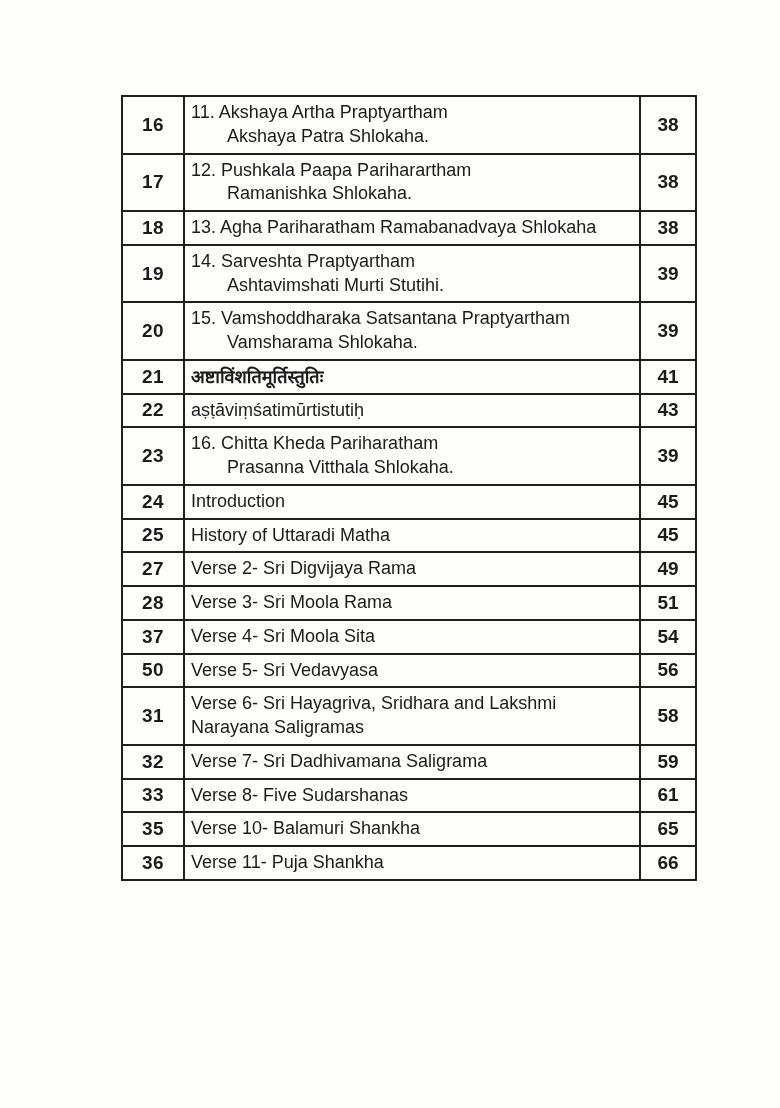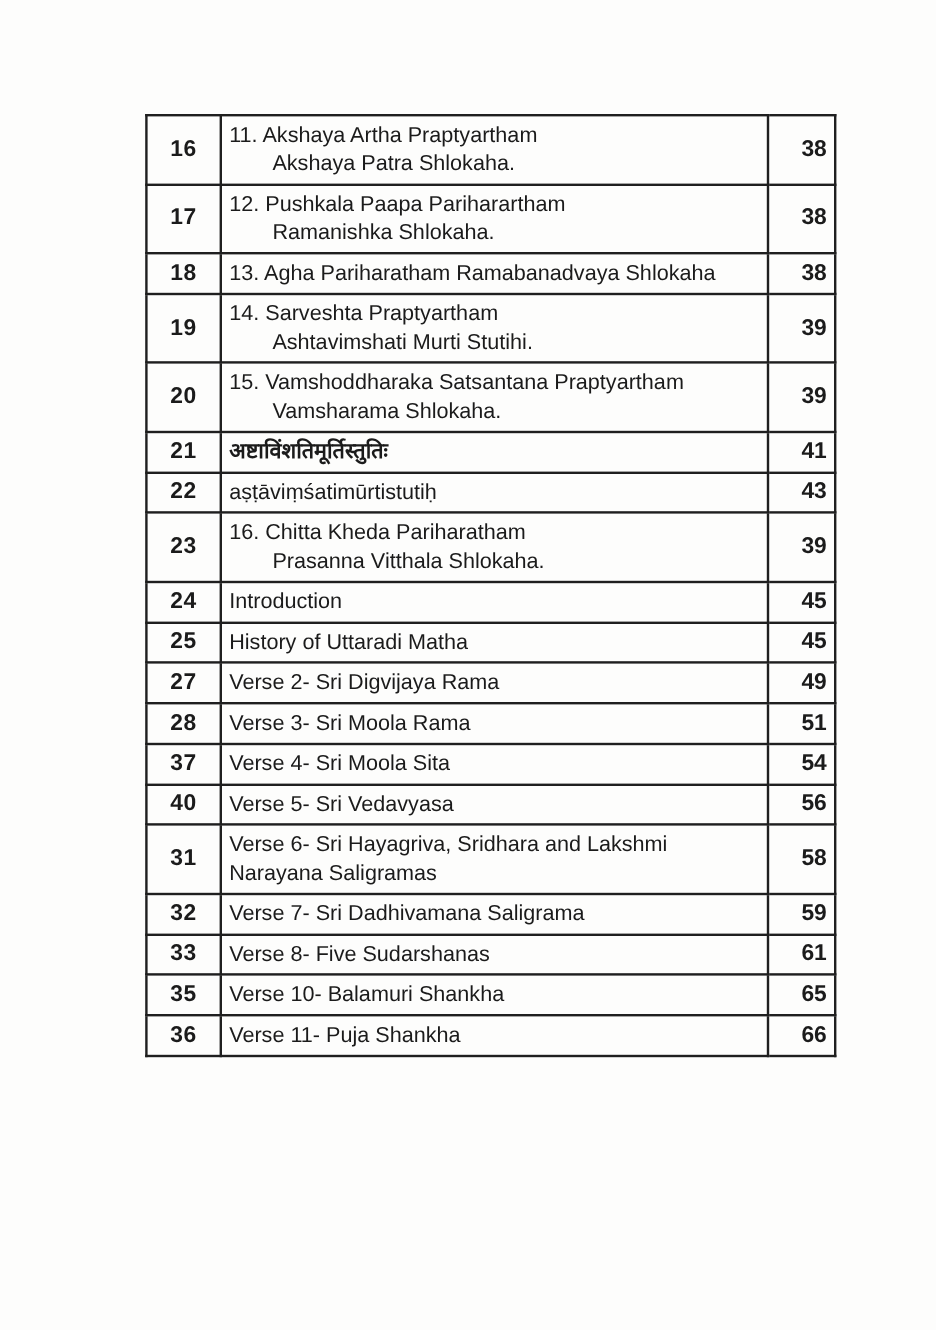--- a/index.html
+++ b/index.html
@@ -49,21 +49,21 @@
   td.title .line.indent {
     padding-left: 36px;
   }
   td.title.devanagari {
     font-family: "DejaVu Sans", sans-serif;
     font-weight: bold;
     font-size: 18px;
   }
   td.pg {
     width: 42px;
-    text-align: right;
+    text-align: center;
     font-weight: bold;
     font-size: 19px;
   }
 </style>
 </head>
 <body>
 
 <div class="page">
   <table class="toc">
     <tbody id="toc-body">
@@ -157,21 +157,21 @@
           <td class="pg">51</td>
         </tr>
         <tr>
           <td class="num">37</td>
           <td class="title">
             <div class="line">Verse 4- Sri Moola Sita</div>
           </td>
           <td class="pg">54</td>
         </tr>
         <tr>
-          <td class="num">40</td>
+          <td class="num">50</td>
           <td class="title">
             <div class="line">Verse 5- Sri Vedavyasa</div>
           </td>
           <td class="pg">56</td>
         </tr>
         <tr>
           <td class="num">31</td>
           <td class="title">
             <div class="line">Verse 6- Sri Hayagriva, Sridhara and Lakshmi</div>
             <div class="line">Narayana Saligramas</div>

